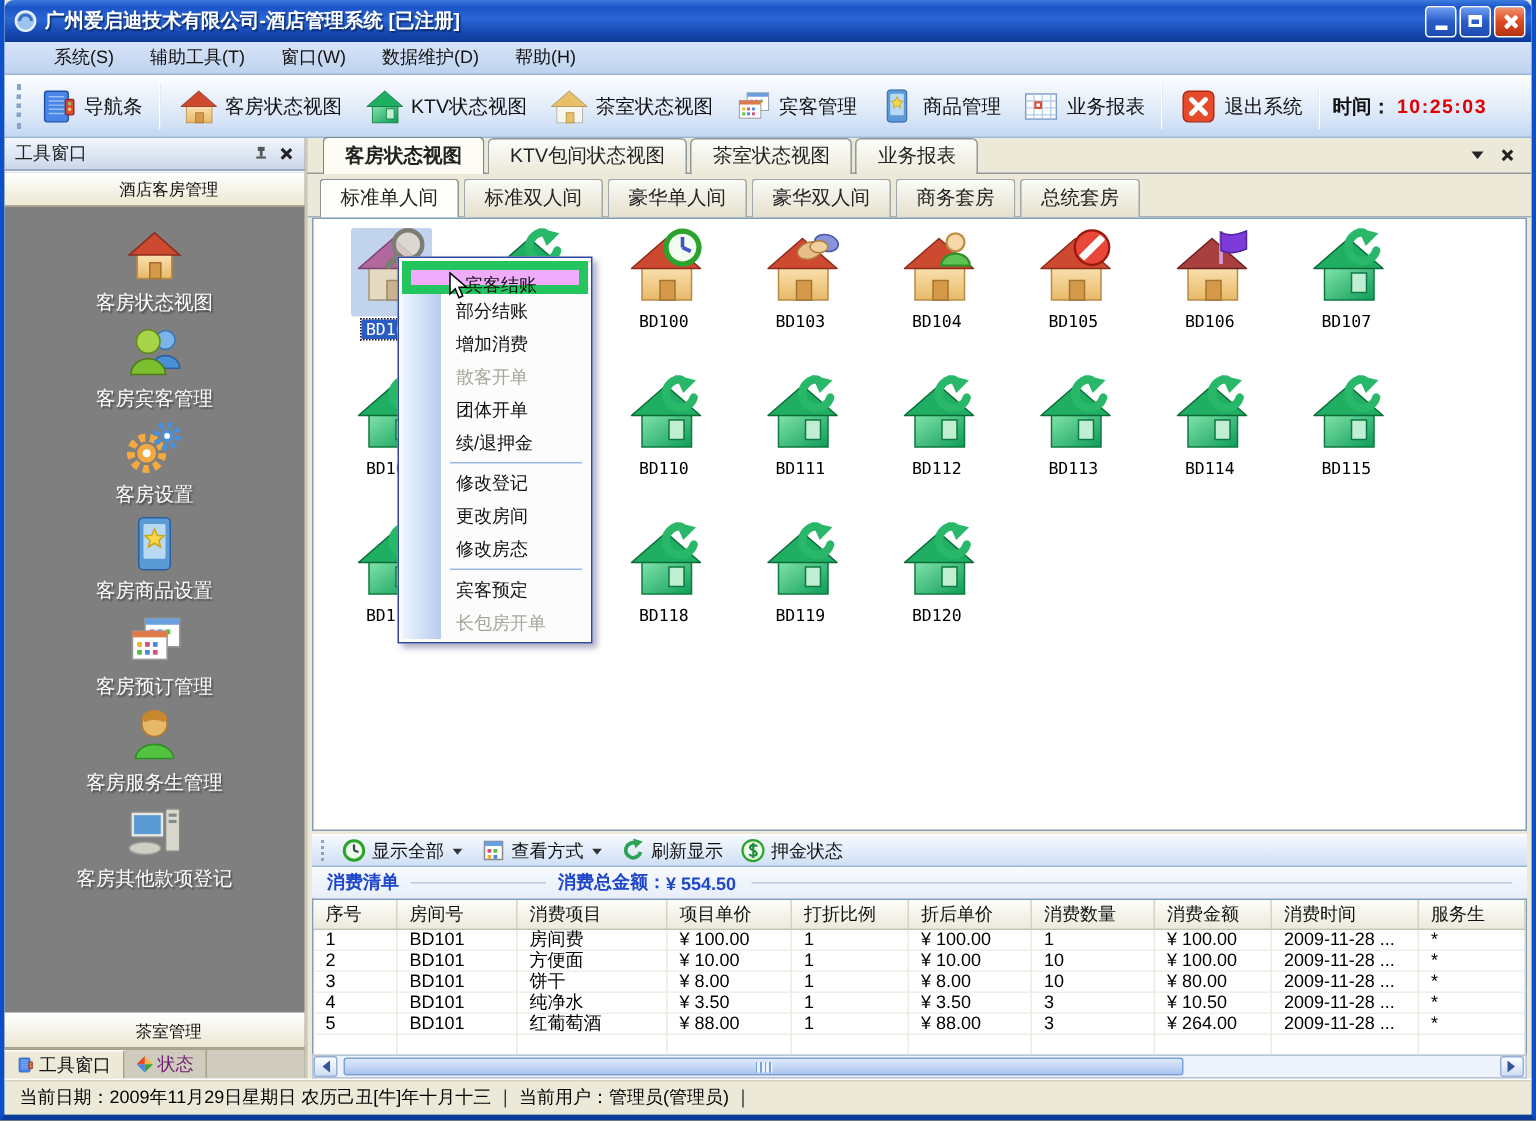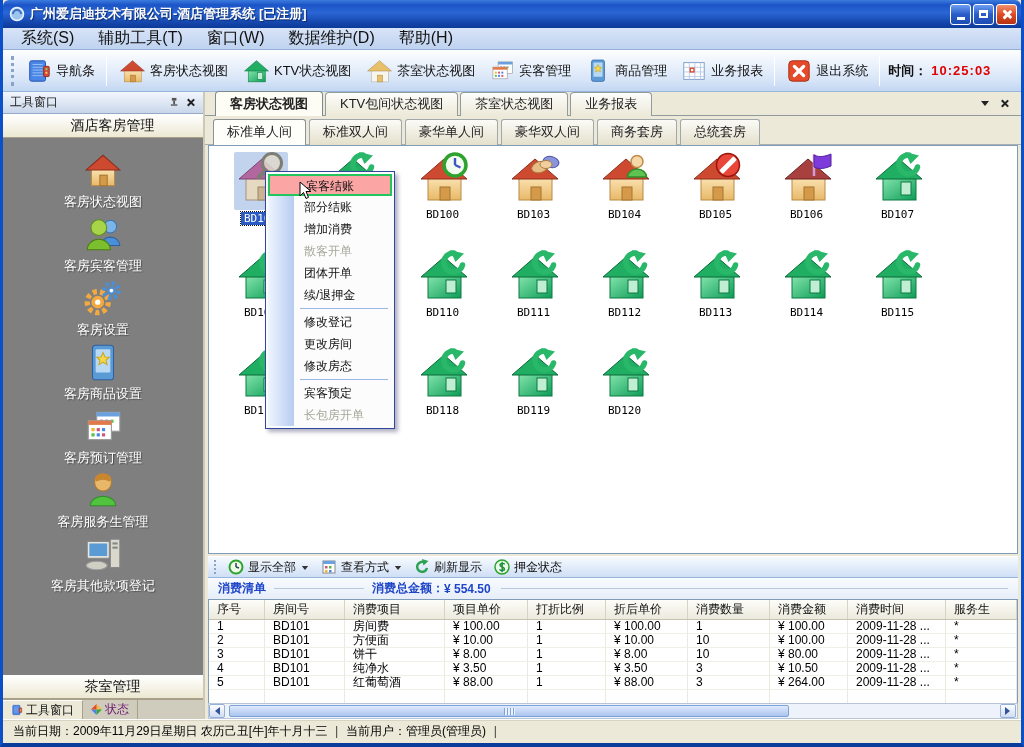--- a/index.html
+++ b/index.html
@@ -16,42 +16,42 @@
   .winbtn{width:21px;height:21px;margin-left:2px;border-radius:3px;border:1px solid #fff;
     background:linear-gradient(180deg,#6d9ef2,#2a5cc8 50%,#1d4cb2);display:flex;align-items:center;justify-content:center;position:relative;}
   .winbtn.close{background:linear-gradient(180deg,#f0926f,#dd4a23 50%,#b43312);}
   .glyph-min{width:8px;height:3px;background:#fff;margin-top:9px;}
   .glyph-max{width:9px;height:8px;border:2px solid #fff;border-top-width:3px;}
   .glyph-x{position:relative;width:11px;height:11px;}
   .glyph-x::before,.glyph-x::after{content:"";position:absolute;left:4.5px;top:0;width:2.5px;height:11px;background:#fff;border-radius:1px;}
   .glyph-x::before{transform:rotate(45deg);} .glyph-x::after{transform:rotate(-45deg);}
   
   .menubar{height:22px;flex:0 0 22px;display:flex;align-items:center;background:linear-gradient(#d8e4f8,#bed2ef);
-    border-bottom:1px solid #96b0d8;font-size:16px;padding-left:6px;}
+    border-bottom:1px solid #96b0d8;font-size:12px;padding-left:21px;}
   .menubar .mi{padding:0 12px;height:100%;display:flex;align-items:center;color:#111;}
   
   .toolbar{height:42px;flex:0 0 42px;display:flex;align-items:center;background:linear-gradient(#fdfeff,#d9e6f8 70%,#c3d7f2);
     border-bottom:1px solid #98b5dc;font-size:13px;padding:0 6px;}
   .grip{width:3px;height:30px;border-left:3px dotted #8aa4c8;margin:0 5px 0 2px;}
   .tbi{display:flex;align-items:center;gap:4px;padding:2px 7px;color:#111;white-space:nowrap;}
   .tbi svg{flex:0 0 auto;}
   .vsep{width:1px;height:30px;background:#9ab4d6;border-right:1px solid #fff;margin:0 4px;}
   .timebox{display:flex;align-items:center;font-weight:bold;margin-left:4px;}
   .timebox .tl{color:#111;}
   .timebox .tv{color:#e00000;margin-left:4px;letter-spacing:1px;}
   
   .main{flex:1;display:flex;min-height:0;}
   
   .sidebar{width:202px;flex:0 0 202px;display:flex;flex-direction:column;border-right:2px solid #cdc9b8;background:#7f7f7f;}
   .sb-head{height:22px;flex:0 0 22px;background:linear-gradient(#f3f7fd,#c9d6ea);display:flex;align-items:center;
     padding:0 4px 0 7px;font-size:12px;color:#222;border-bottom:1px solid #96a8c8;}
   .sb-head .t{flex:1;}
   .sb-hbtn{width:16px;height:15px;display:flex;align-items:center;justify-content:center;color:#333;font-size:11px;}
   .sb-group{height:24px;flex:0 0 24px;background:linear-gradient(#ffffff,#ece8d2);border-bottom:1px solid #a9a08a;
-    border-top:1px solid #fff;display:flex;align-items:center;justify-content:center;font-size:14px;color:#111;padding-left:19px;}
+    border-top:1px solid #fff;display:flex;align-items:center;justify-content:center;font-size:11px;color:#111;padding-left:19px;}
   .sb-body{flex:1;overflow:hidden;padding-top:12px;}
   .sb-item{height:64px;display:flex;flex-direction:column;align-items:center;justify-content:flex-start;color:#fff;font-size:13px;}
   .sb-item svg{width:42px;height:42px;}
   .sb-item .lbl{margin-top:1px;text-shadow:1px 1px 1px #4a4a4a;}
   .sb-tabs{height:20px;flex:0 0 20px;background:#cfccbd;display:flex;align-items:stretch;border-top:1px solid #a9a08a;font-size:12px;}
   .sb-tab{display:flex;align-items:center;gap:3px;padding:0 8px;border-right:1px solid #a9a08a;color:#701a75;}
   .sb-tab.on{background:#ece9d8;color:#111;border-top:1px solid #fff;}
   
   .content{flex:1;display:flex;flex-direction:column;min-width:0;background:#ece9d8;}
   .tabbar{height:24px;flex:0 0 24px;display:flex;align-items:flex-end;padding:2px 6px 0 10px;border-bottom:1px solid #919b9c;font-size:13px;}
@@ -107,21 +107,21 @@
   .thumb .tgrip{width:11px;height:7px;background:repeating-linear-gradient(90deg,#7da2d8 0 1px,#eaf2fd 1px 3px);}
   .sbtn.right{position:absolute;right:1px;}
   
   .statusbar{height:24px;flex:0 0 24px;background:#ece9d8;border-top:1px solid #fff;box-shadow:inset 0 1px 0 #d8d4c4;
     display:flex;align-items:center;font-size:12px;color:#000;padding:0 10px;}
   
   .ctx{position:absolute;left:262px;top:171px;width:130px;background:#fcfcfc;border:1px solid #30479c;
     box-shadow:3px 3px 4px rgba(80,80,120,.45);padding:2px;z-index:40;font-size:12px;}
   .ctx .stripe{position:absolute;left:2px;top:2px;bottom:2px;width:26px;background:linear-gradient(90deg,#eef5ff,#b7ccf0);}
   .ctx-item{position:relative;height:22px;line-height:22px;padding-left:36px;color:#111;}
-  .ctx-item.hl{background:#fca5a5;border:2px solid #22c55e;height:22px;line-height:20px;}
+  .ctx-item.hl{background:#f0abfc;border:6px solid #22c55e;height:22px;line-height:20px;}
   .ctx-item.dis{color:#a6a69a;}
   .ctx-sep{position:relative;height:1px;background:#9ab6e4;margin:2px 4px 2px 32px;}
   .cursor{position:absolute;left:296px;top:181px;z-index:60;width:14px;height:20px;}
 </style>
 </head>
 <body>
 
 <svg style="position:absolute;width:0;height:0" aria-hidden="true">
 <defs>
   <linearGradient id="gTan" x1="0" y1="0" x2="0" y2="1">

